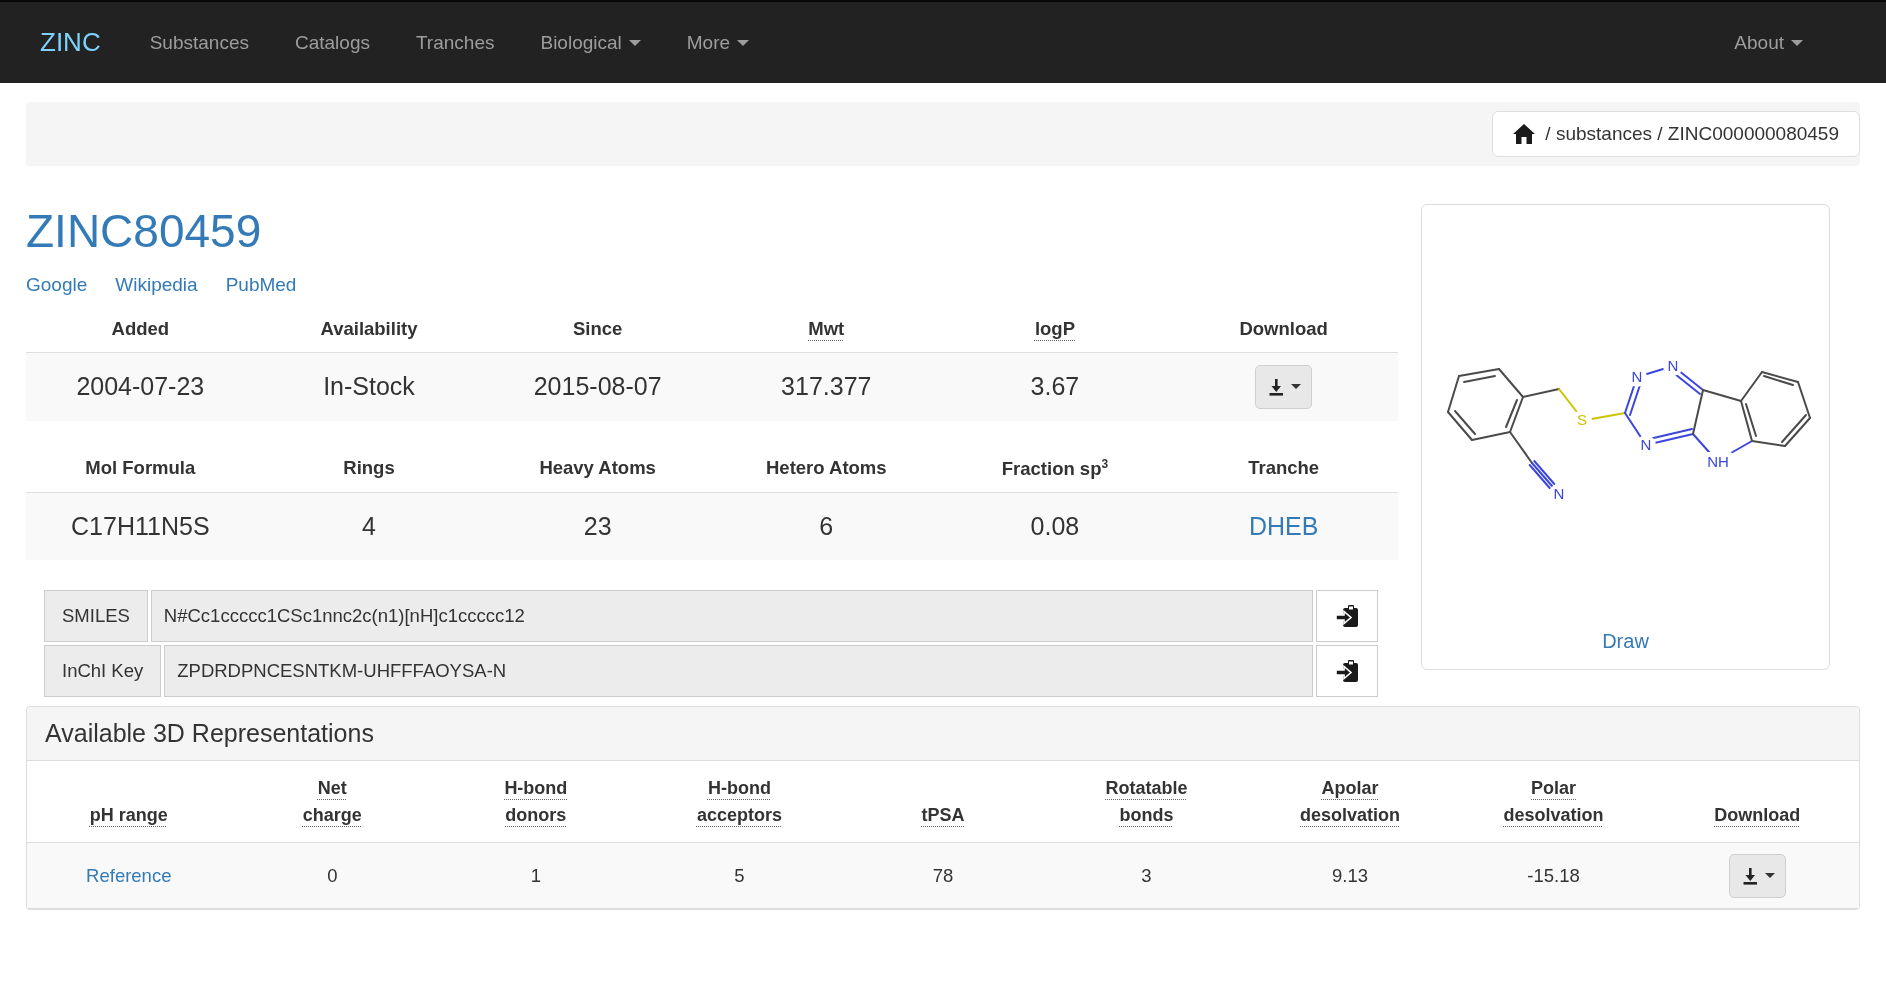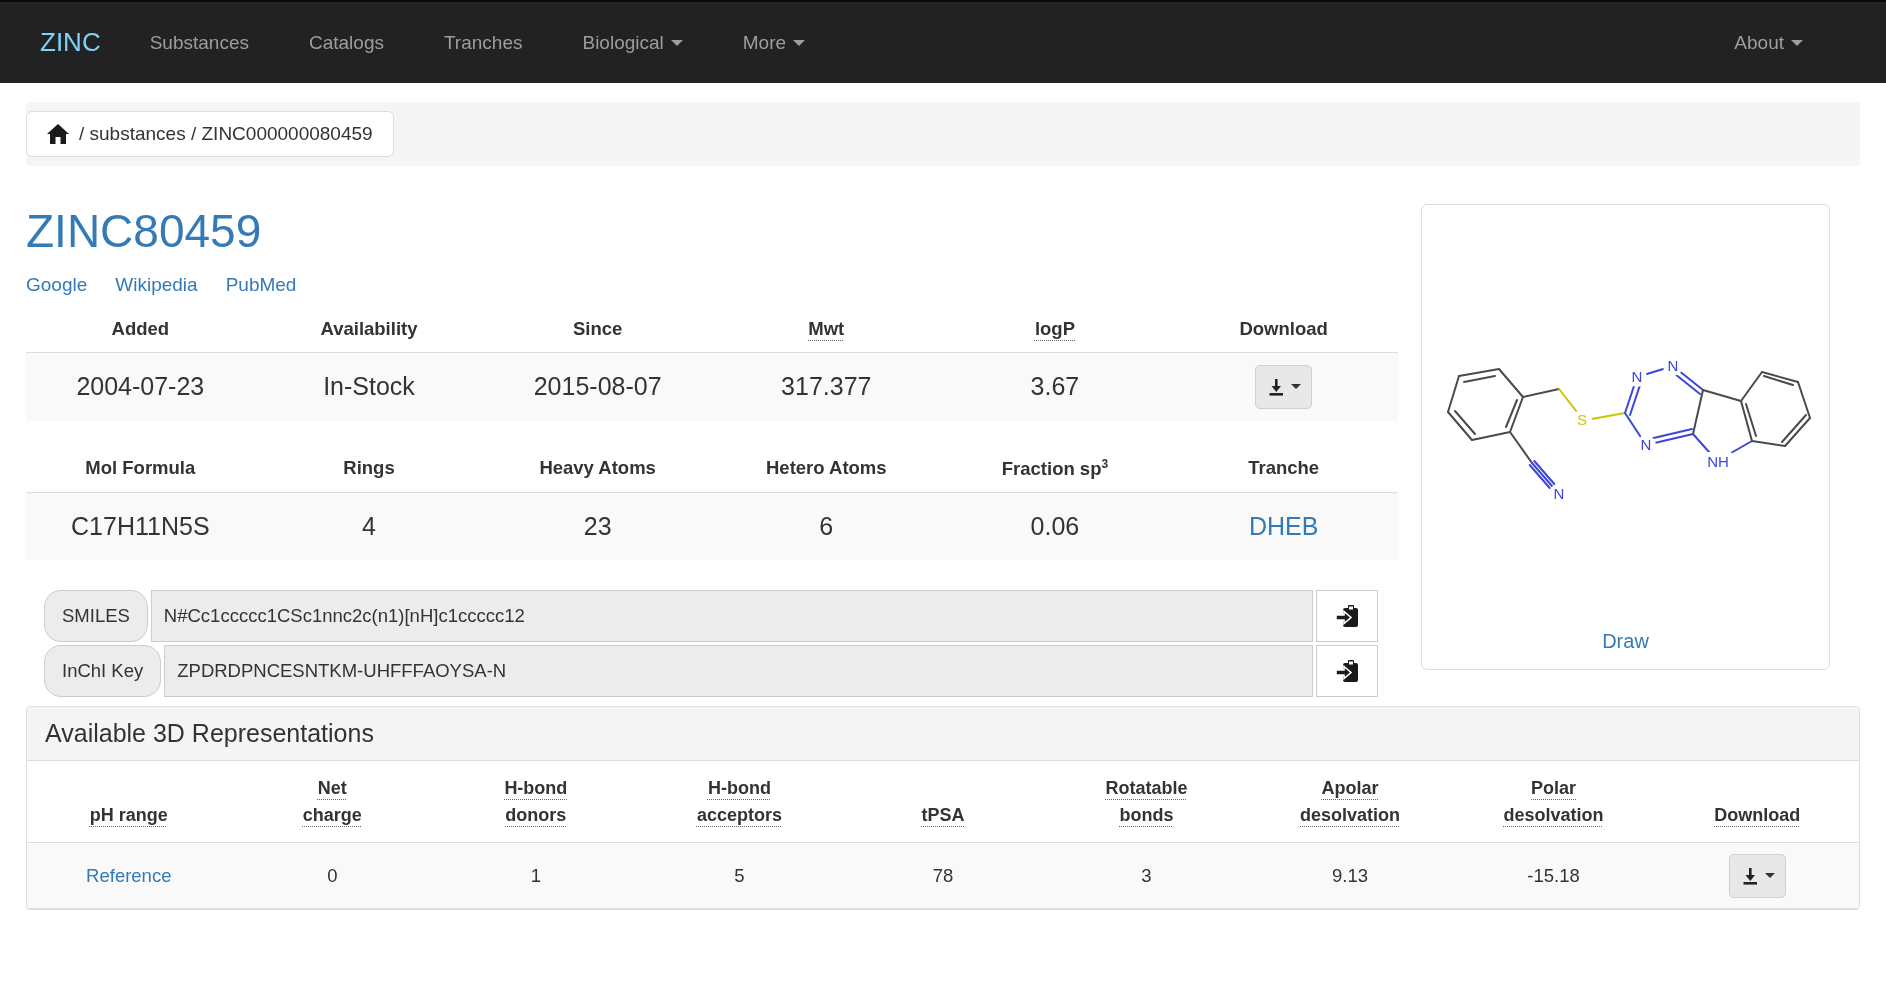--- a/index.html
+++ b/index.html
@@ -5,29 +5,29 @@
   * { margin:0; padding:0; box-sizing:border-box; }
   html,body { width:1886px; height:1004px; overflow:hidden; background:#fff;
     font-family:"Liberation Sans", sans-serif; color:#333; font-size:18px; }
   body { position:relative; }
   a { text-decoration:none; }
 
   
   .navbar { height:83px; background:#222; border-top:2px solid #090909;
     display:flex; align-items:stretch; }
   .brand { color:#7dd3fc; font-size:26px; line-height:81px; padding:0 26px 0 40px; cursor:pointer; }
-  .nav-left { display:flex;gap:14px; }
+  .nav-left { display:flex; }
   .nav-item { color:#9d9d9d; font-size:19px; line-height:81px; padding:0 23px; cursor:pointer; display:flex; align-items:center; gap:7px; }
   .nav-right { margin-left:auto; display:flex; padding-right:60px; }
   .caret { width:0; height:0; border-left:6px solid transparent; border-right:6px solid transparent;
     border-top:6px solid #9d9d9d; display:inline-block; }
 
   
   .crumb-strip { margin:19px 26px 0; height:64px; background:#f5f5f5; border-radius:4px;
-    display:flex; align-items:center; justify-content:flex-start; }
+    display:flex; align-items:center; justify-content:flex-end; }
   .crumb-pill { background:#fff; border:1px solid #ddd; border-radius:6px; padding:11px 20px;
     display:flex; align-items:center; gap:10px; font-size:19px; color:#333; }
 
   
   .main { padding:0 26px; position:relative; }
   .page-title { color:#337ab7; font-size:46px; font-weight:400; margin:38px 0 16px; cursor:default; }
   .ext-links { display:flex; gap:28px; font-size:19px; margin-bottom:12px; }
   .ext-links a, .blue-link { color:#337ab7; cursor:pointer; }
 
   table.props { width:1372px; border-collapse:collapse; table-layout:fixed; }
@@ -36,21 +36,21 @@
   tr.value-row { background:#f9f9f9; border-top:1px solid #ddd; height:68px; }
   .t2 { margin-top:26px; }
   .dotted { text-decoration:underline; text-decoration-style:dotted; text-decoration-color:#666;
     text-decoration-thickness:1px; text-underline-offset:5px; }
   sup { font-size:12px; }
 
   
   .ids { margin:30px 0 0 18px; width:1334px; }
   .id-row { display:flex; gap:3px; margin-top:3px; height:52px; }
   .id-cell { background:#ececec; border:1px solid #ccc; display:flex; align-items:center; font-size:18.5px; }
-  .id-label { padding:0 17px;border-radius:17px; }
+  .id-label { padding:0 17px; }
   .id-value { flex:1; padding:0 12px; overflow:hidden; white-space:nowrap; }
   .id-copy { width:62px; background:#fff; justify-content:center; cursor:pointer; }
 
   
   .panel { margin-top:9px; border:1px solid #ddd; border-radius:4px; width:1834px; }
   .panel-heading { background:#f5f5f5; border-bottom:1px solid #ddd; border-radius:4px 4px 0 0;
     padding:12px 18px; font-size:25px; color:#333; }
   table.reps { width:100%; border-collapse:collapse; table-layout:fixed; }
   table.reps th { vertical-align:bottom; font-weight:700; text-align:center; padding:14px 6px 13px; font-size:18px; }
   table.reps th span { display:block; line-height:1.5; }
@@ -159,21 +159,21 @@
       <th>Heavy Atoms</th>
       <th>Hetero Atoms</th>
       <th><span>Fraction sp</span><sup>3</sup></th>
       <th>Tranche</th>
     </tr>
     <tr class="value-row">
       <td>C17H11N5S</td>
       <td>4</td>
       <td>23</td>
       <td>6</td>
-      <td>0.06</td>
+      <td>0.08</td>
       <td><a class="blue-link">DHEB</a></td>
     </tr>
   </tbody>
     </table>
 
   <div class="ids">
     <div class="id-row">
       <div class="id-cell id-label">SMILES</div>
       <div class="id-cell id-value">N#Cc1ccccc1CSc1nnc2c(n1)[nH]c1ccccc12</div>
       <div class="id-cell id-copy">

